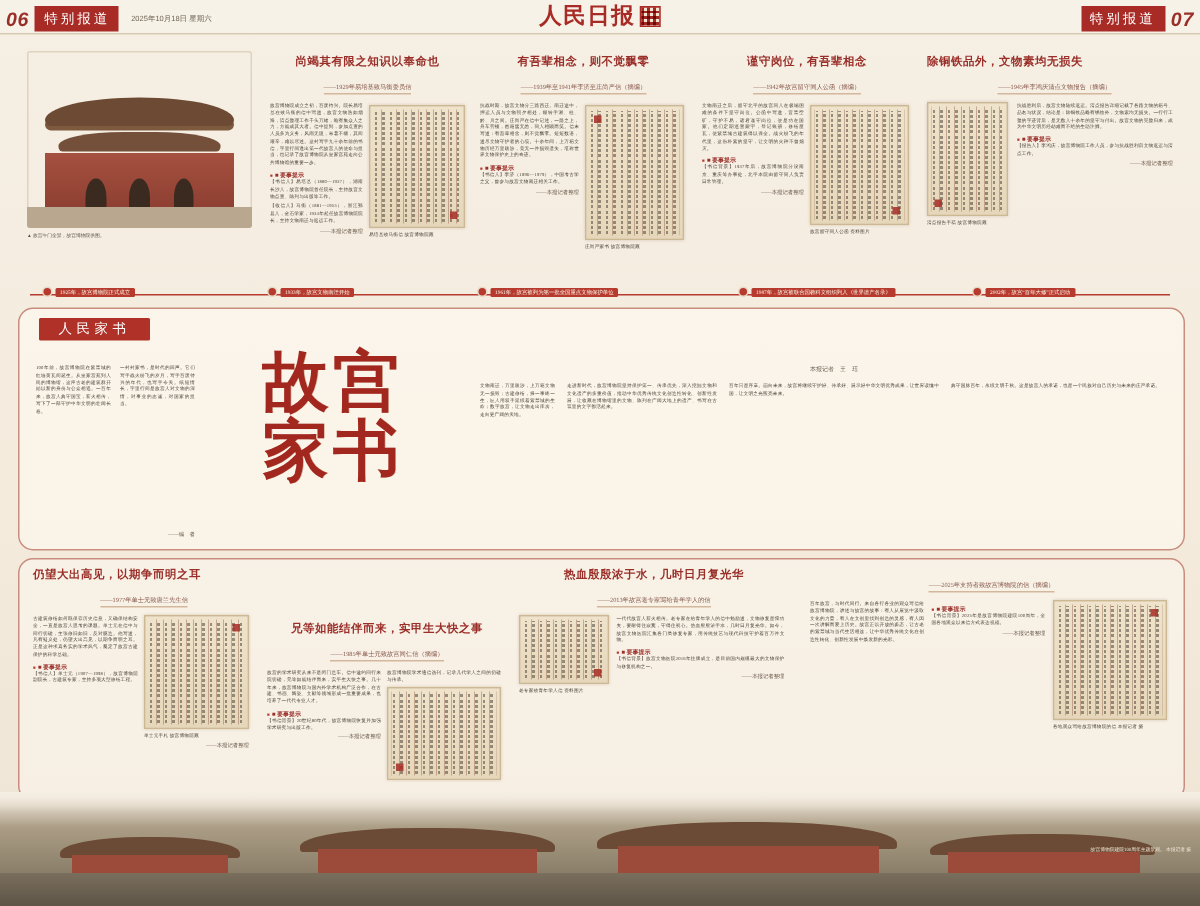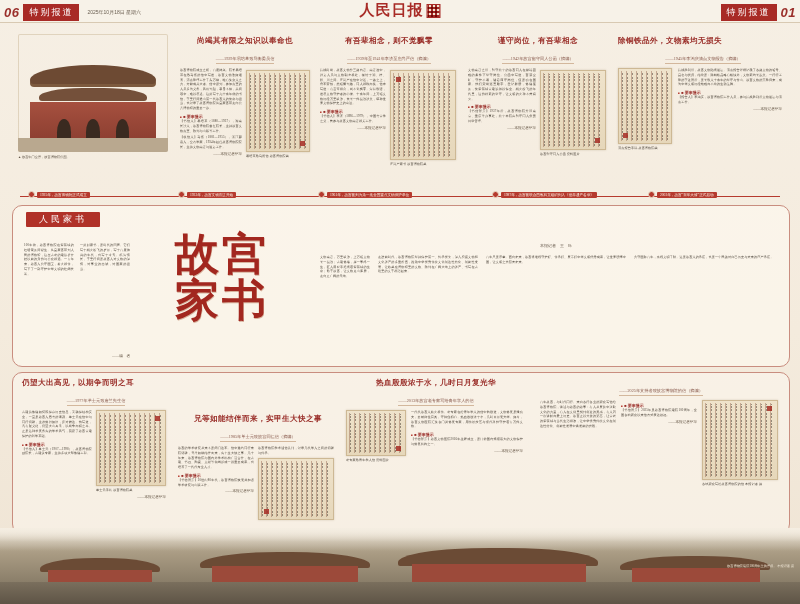--- a/index.html
+++ b/index.html
@@ -355,21 +355,21 @@
       <span class="pagenum">06</span>
       <span class="sectag">特别报道</span>
       <span class="mh-date">2025年10月18日 星期六</span>
     </div>
     <div class="mh-logo">
       <span class="rmrb">人民日报</span>
       <span class="qr"></span>
     </div>
     <div class="mh-right">
       <span class="sectag">特别报道</span>
-      <span class="pagenum">01</span>
+      <span class="pagenum">07</span>
     </div>
   </div>
 
   <div class="photo-gate">
     <div class="gate-roof"></div>
     <div class="gate-roof2"></div>
     <div class="gate-wall"></div>
     <div class="gate-arch" style="left:26%"></div>
     <div class="gate-arch" style="left:45.5%"></div>
     <div class="gate-arch" style="left:65%"></div>

